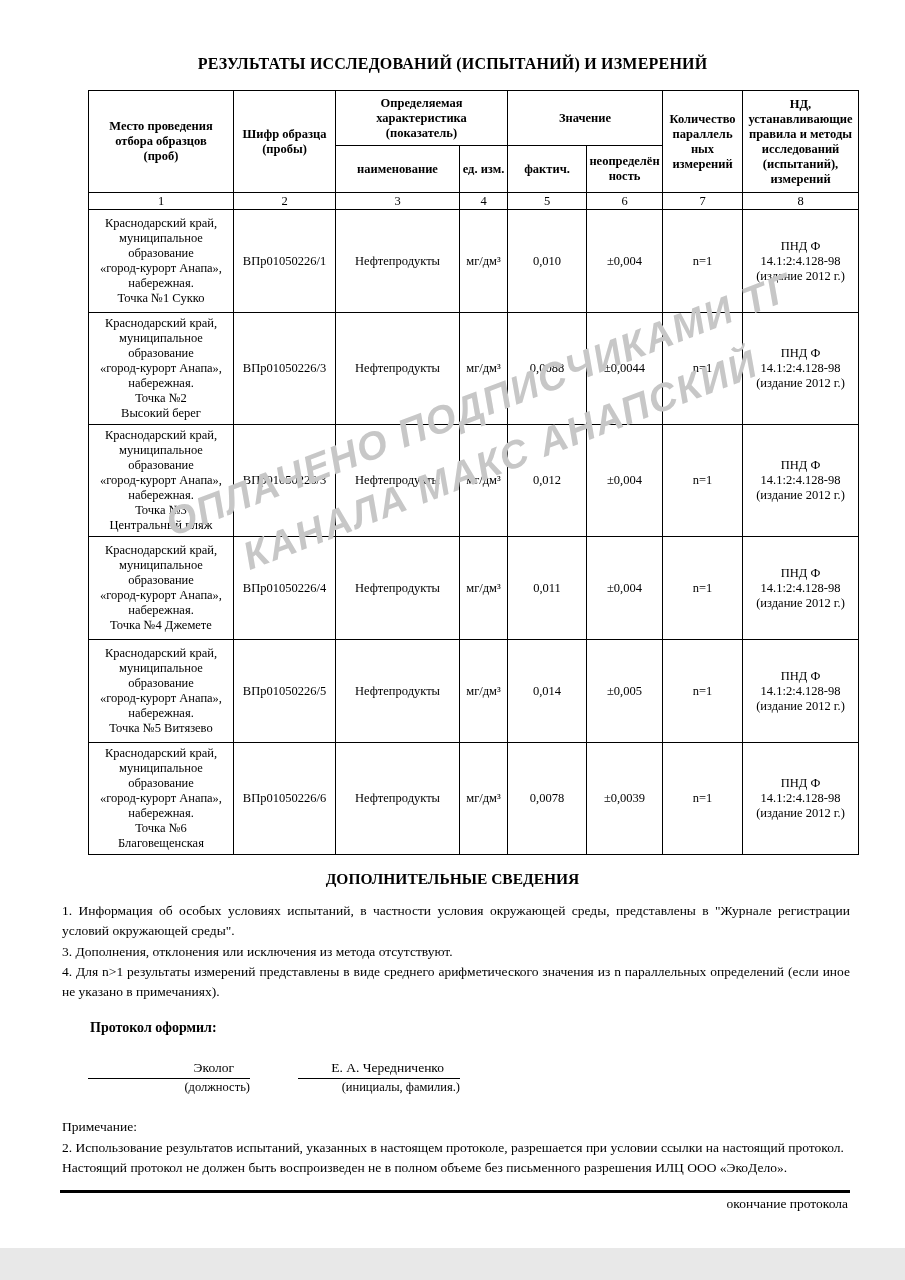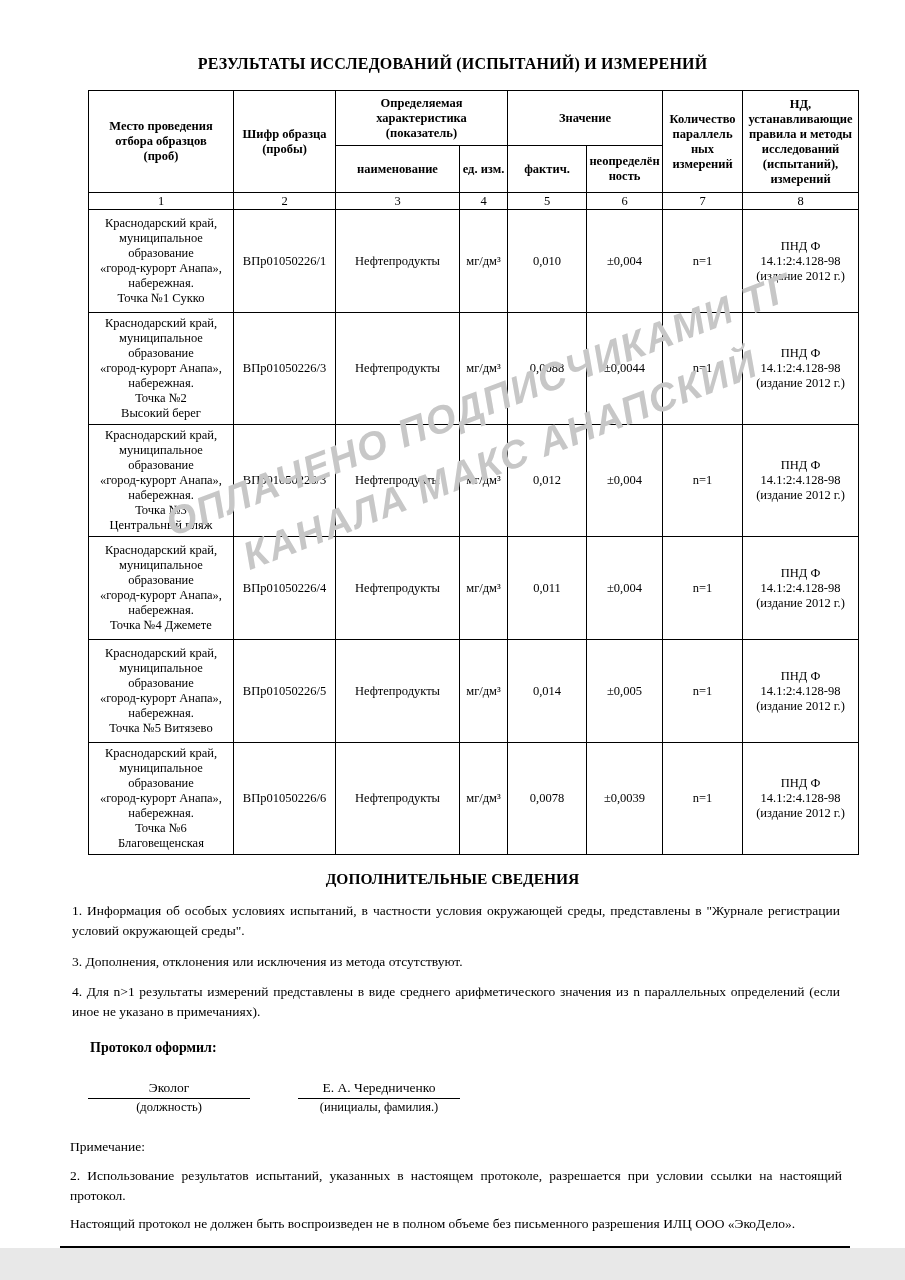--- a/index.html
+++ b/index.html
@@ -25,28 +25,28 @@
     position:absolute;left:140px;top:295px;width:700px;height:275px;
     display:flex;align-items:center;justify-content:center;
     transform:rotate(-21deg);pointer-events:none;z-index:5;
     font-family:"Liberation Sans","DejaVu Sans",sans-serif;
     font-weight:bold;font-style:italic;text-align:center;
     font-size:39px;line-height:1.5;letter-spacing:1.5px;white-space:nowrap;
   }
 
   .section-title{margin-top:15px;text-align:center;font-weight:bold;font-size:15.5px;}
   .info{margin:13px 55px 0 62px;font-size:13.5px;line-height:1.5;text-align:justify;}
-  .info p{margin:10px;}
+  .info p{margin:0;}
   .sig-label{margin:18px 0 0 90px;font-weight:bold;font-size:14px;}
   .sig-row{display:flex;gap:48px;margin:24px 0 0 88px;}
-  .sig{text-align:center;font-size:13.5px;}
+  .sig{text-align:right;font-size:13.5px;}
   .sig .val{display:block;min-width:130px;padding:0 16px 2px;border-bottom:1px solid #000;}
   .sig .cap{display:block;font-size:12.5px;padding-top:1px;}
   .notes{margin:22px 55px 0 62px;font-size:13.5px;line-height:1.5;text-align:justify;}
-  .notes p{margin:8px;}
+  .notes p{margin:0;}
   .end-rule{margin:12px 55px 0 60px;border:none;border-top:3px solid #000;height:0;}
   .end-marker{margin:3px 57px 0 16px;text-align:right;font-size:13.5px;}
 </style>
 </head>
 <body>
 
 <div class="page">
 
   <div class="doc-title">РЕЗУЛЬТАТЫ ИССЛЕДОВАНИЙ (ИСПЫТАНИЙ) И ИЗМЕРЕНИЙ</div>
 

